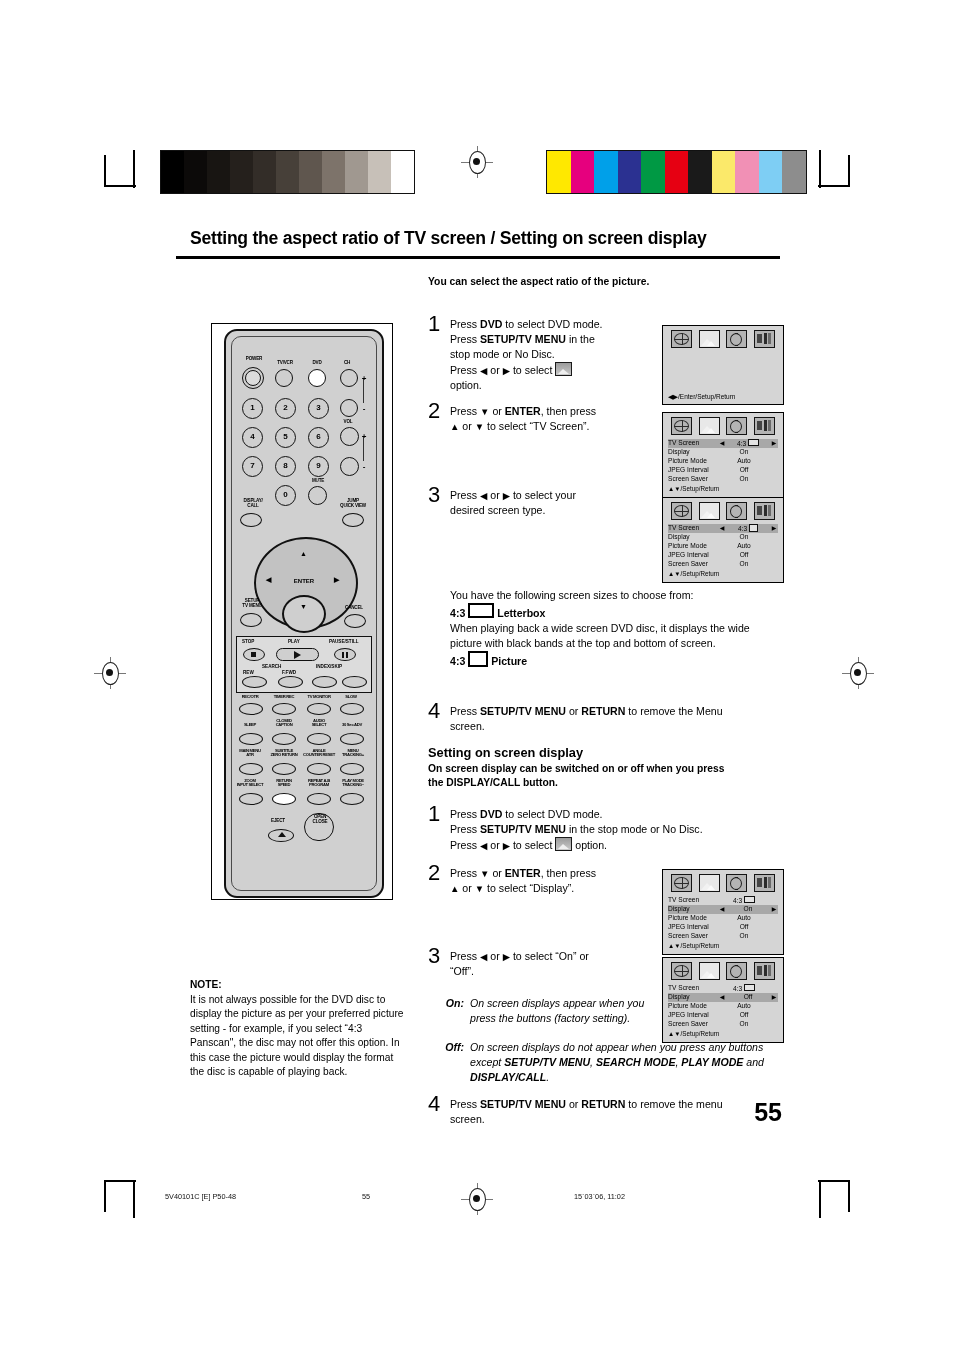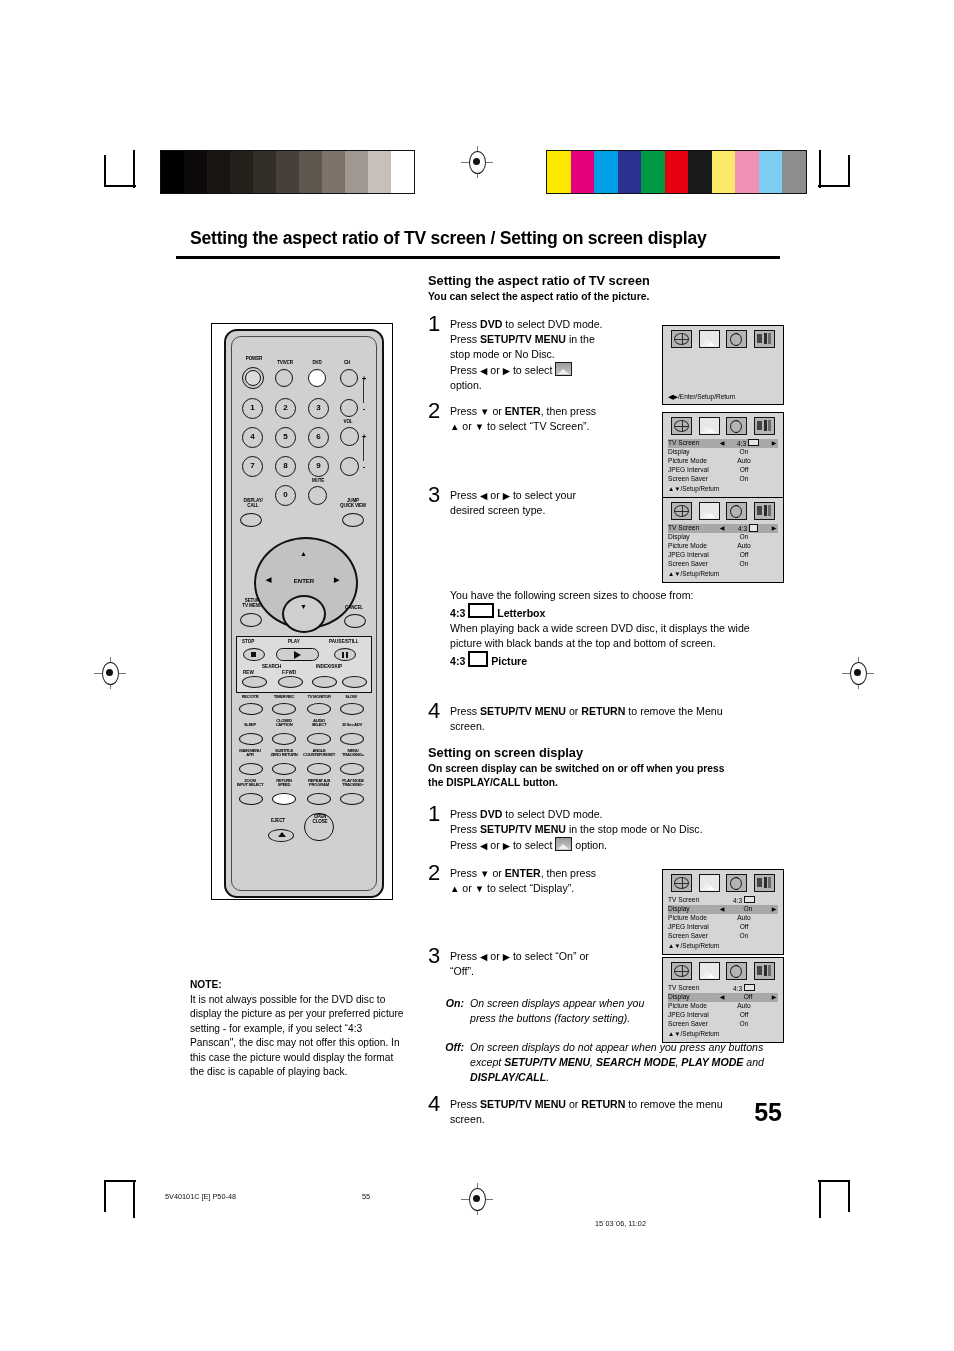--- a/index.html
+++ b/index.html
@@ -171,21 +171,20 @@
       <div style="background: rgb(251, 233, 106);"></div>
       <div style="background: rgb(241, 144, 181);"></div>
       <div style="background: rgb(126, 206, 244);"></div>
       <div style="background: rgb(141, 141, 141);"></div>
     </div>
 
   <div class="h1">Setting the aspect ratio of TV screen / Setting on screen display</div>
   <div class="hrule"></div>
 
   <div class="col" style="top:273px;">
-    <div class="h2">Setting the aspect ratio of TV screen</div>
     <div class="sub">You can select the aspect ratio of the picture.</div>
   </div>
 
   <div class="step" style="left:428px;top:313px;width:220px;">
     <div class="stepnum">1</div>
     <div class="steptxt">
       Press <b>DVD</b> to select DVD mode.<br>
       Press <b>SETUP/TV MENU</b> in the<br>
       stop mode or No Disc.<br>
       Press <span class="ar">◀</span> or <span class="ar">▶</span> to select <span class="iconpic"></span><br>
@@ -646,15 +645,15 @@
 
   <div class="note">
     <b>NOTE:</b><br>
     <span>It is not always possible for the DVD disc to display the picture as per your preferred picture setting - for example, if you select “4:3 Panscan", the disc may not offer this option. In this case the picture would display the format the disc is capable of playing back.</span>
   </div>
 
   <div class="pageno">55</div>
 
   <div class="foot" style="left:165px;top:1192px;">5V40101C [E] P50-48</div>
   <div class="foot" style="left:362px;top:1192px;">55</div>
-  <div class="foot" style="left:595px;top:1192px;margin-top:27px;">15`03`06, 11:02</div>
+  <div class="foot" style="left:574px;top:1192px;">15`03`06, 11:02</div>
 
 </div>
 
 </body></html>

